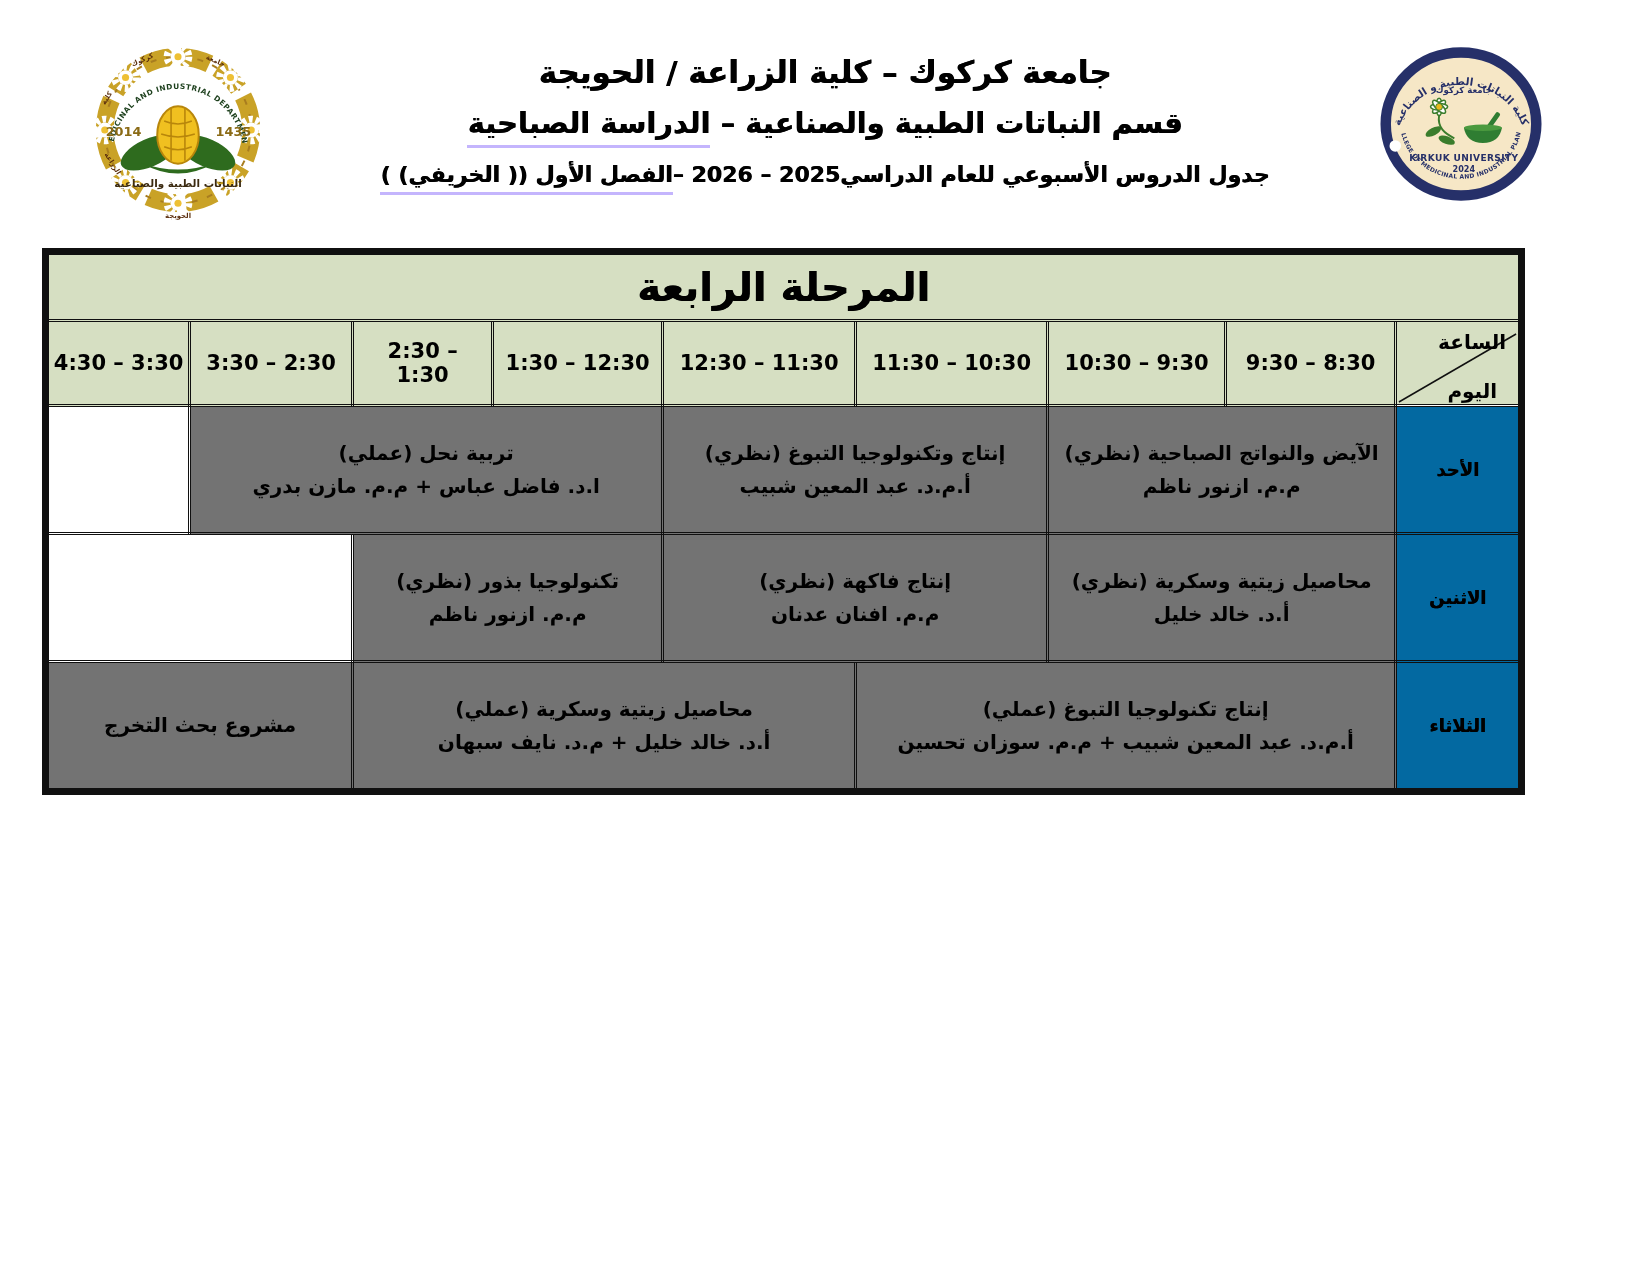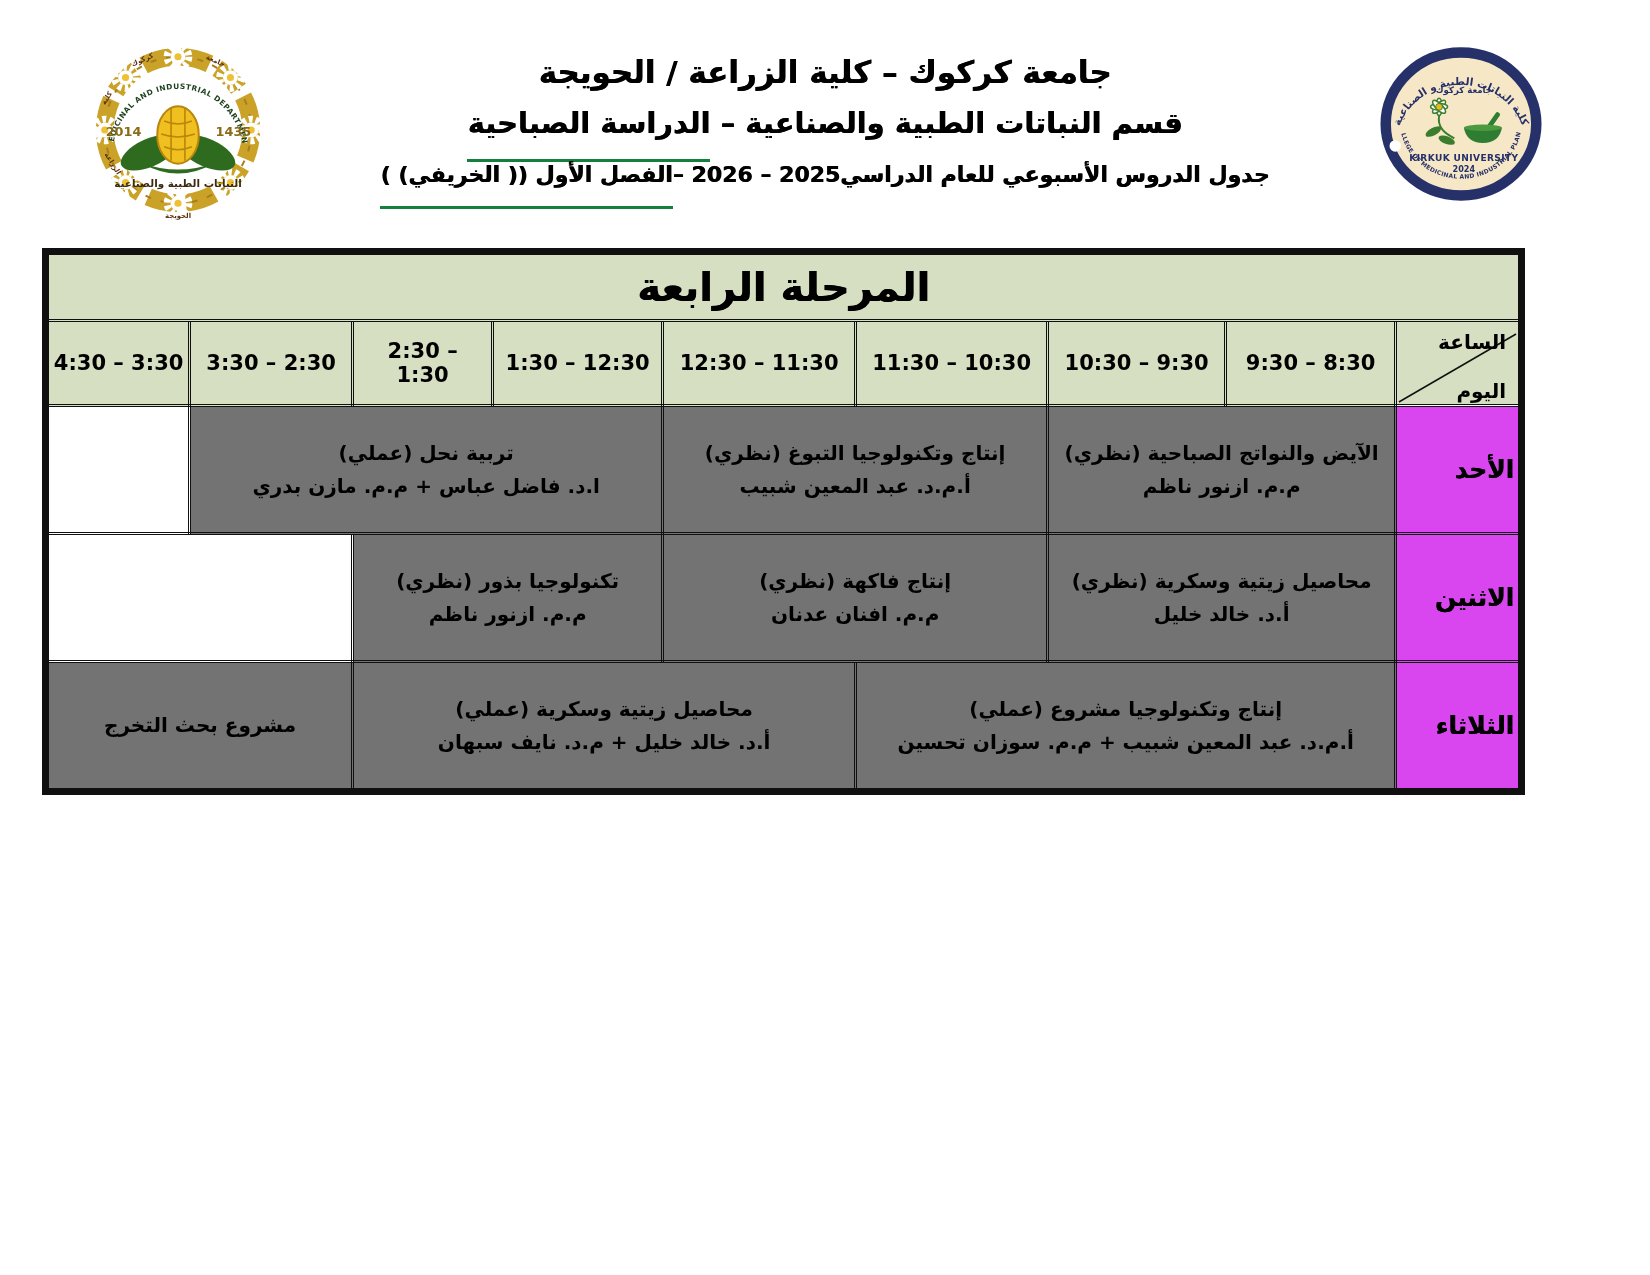--- a/index.html
+++ b/index.html
@@ -10,21 +10,21 @@
   .page{position:absolute;inset:0;}
 
   
   .titles{
     position:absolute;left:280px;top:42px;width:1090px;
     direction:rtl;text-align:center;font-weight:bold;
   }
   .t-line1{font-size:31px;margin:12px 0 16px;text-shadow:.6px 0 0 #000;}
   .t-line2{font-size:29px;margin:0 0 22px;text-shadow:.6px 0 0 #000;}
   .t-line3{font-size:22px;margin:8px;text-shadow:.6px 0 0 #000;}
-  .uline{border-bottom:3px solid #15803d;padding-bottom:19px;text-align:right;}
+  .uline{border-bottom:3px solid #c4b5fd;padding-bottom:5px;text-align:right;}
 
   .logo-left{position:absolute;left:84px;top:36px;width:188px;height:188px;}
   .logo-right{position:absolute;left:1380px;top:46px;width:162px;height:156px;}
   .logo-left svg,.logo-right svg{width:100%;height:100%;}
 
   
   table.schedule{
     position:absolute;left:42px;top:248px;width:1476px;
     border-collapse:collapse;table-layout:fixed;
     border:7px solid #101010;
@@ -35,23 +35,23 @@
     font-size:40px;font-weight:bold;border-bottom:6px double #101010;
     text-shadow:.6px 0 0 #000;
   }
   .time-row td{
     height:82px;background:#d6dfc2;text-align:center;
     font-size:21px;font-weight:bold;
   }
   td.corner{position:relative;padding:0;}
   td.corner svg{position:absolute;inset:0;width:100%;height:100%;}
   .c-hour{position:absolute;top:8px;right:12px;font-size:20px;font-weight:bold;}
-  .c-day{position:absolute;bottom:1px;right:12px;font-size:20px;font-weight:bold;}
+  .c-day{position:absolute;bottom:1px;right:21px;font-size:20px;font-weight:bold;}
   td.day{
-    background:#d946ef;font-size:25px;font-weight:bold;
+    background:#0369a1;text-align:center;font-size:18px;font-weight:bold;
     text-shadow:.5px 0 0 #000;
   }
   td.slot{background:#737373;text-align:center;}
   td.slot .l1,td.slot .l2{
     font-size:20px;font-weight:bold;line-height:1.65;
   }
   td.empty{background:#ffffff;}
 </style>
 </head>
 <body>
@@ -204,21 +204,21 @@
         <td class="slot" colspan="2">
             <div class="l1">تكنولوجيا بذور (نظري)</div>
             <div class="l2">م.م. ازنور ناظم</div>
           </td>
         <td class="empty" colspan="2"></td>
       </tr>
 
       <tr style="height:130px">
         <td class="day">الثلاثاء</td>
         <td class="slot" colspan="3">
-            <div class="l1">إنتاج وتكنولوجيا مشروع (عملي)</div>
+            <div class="l1">إنتاج تكنولوجيا التبوغ (عملي)</div>
             <div class="l2">أ.م.د. عبد المعين شبيب + م.م. سوزان تحسين</div>
           </td>
         <td class="slot" colspan="3">
             <div class="l1">محاصيل زيتية وسكرية (عملي)</div>
             <div class="l2">أ.د. خالد خليل + م.د. نايف سبهان</div>
           </td>
         <td class="slot" colspan="2">
             <div class="l1">مشروع بحث التخرج</div>
           </td>
       </tr>

